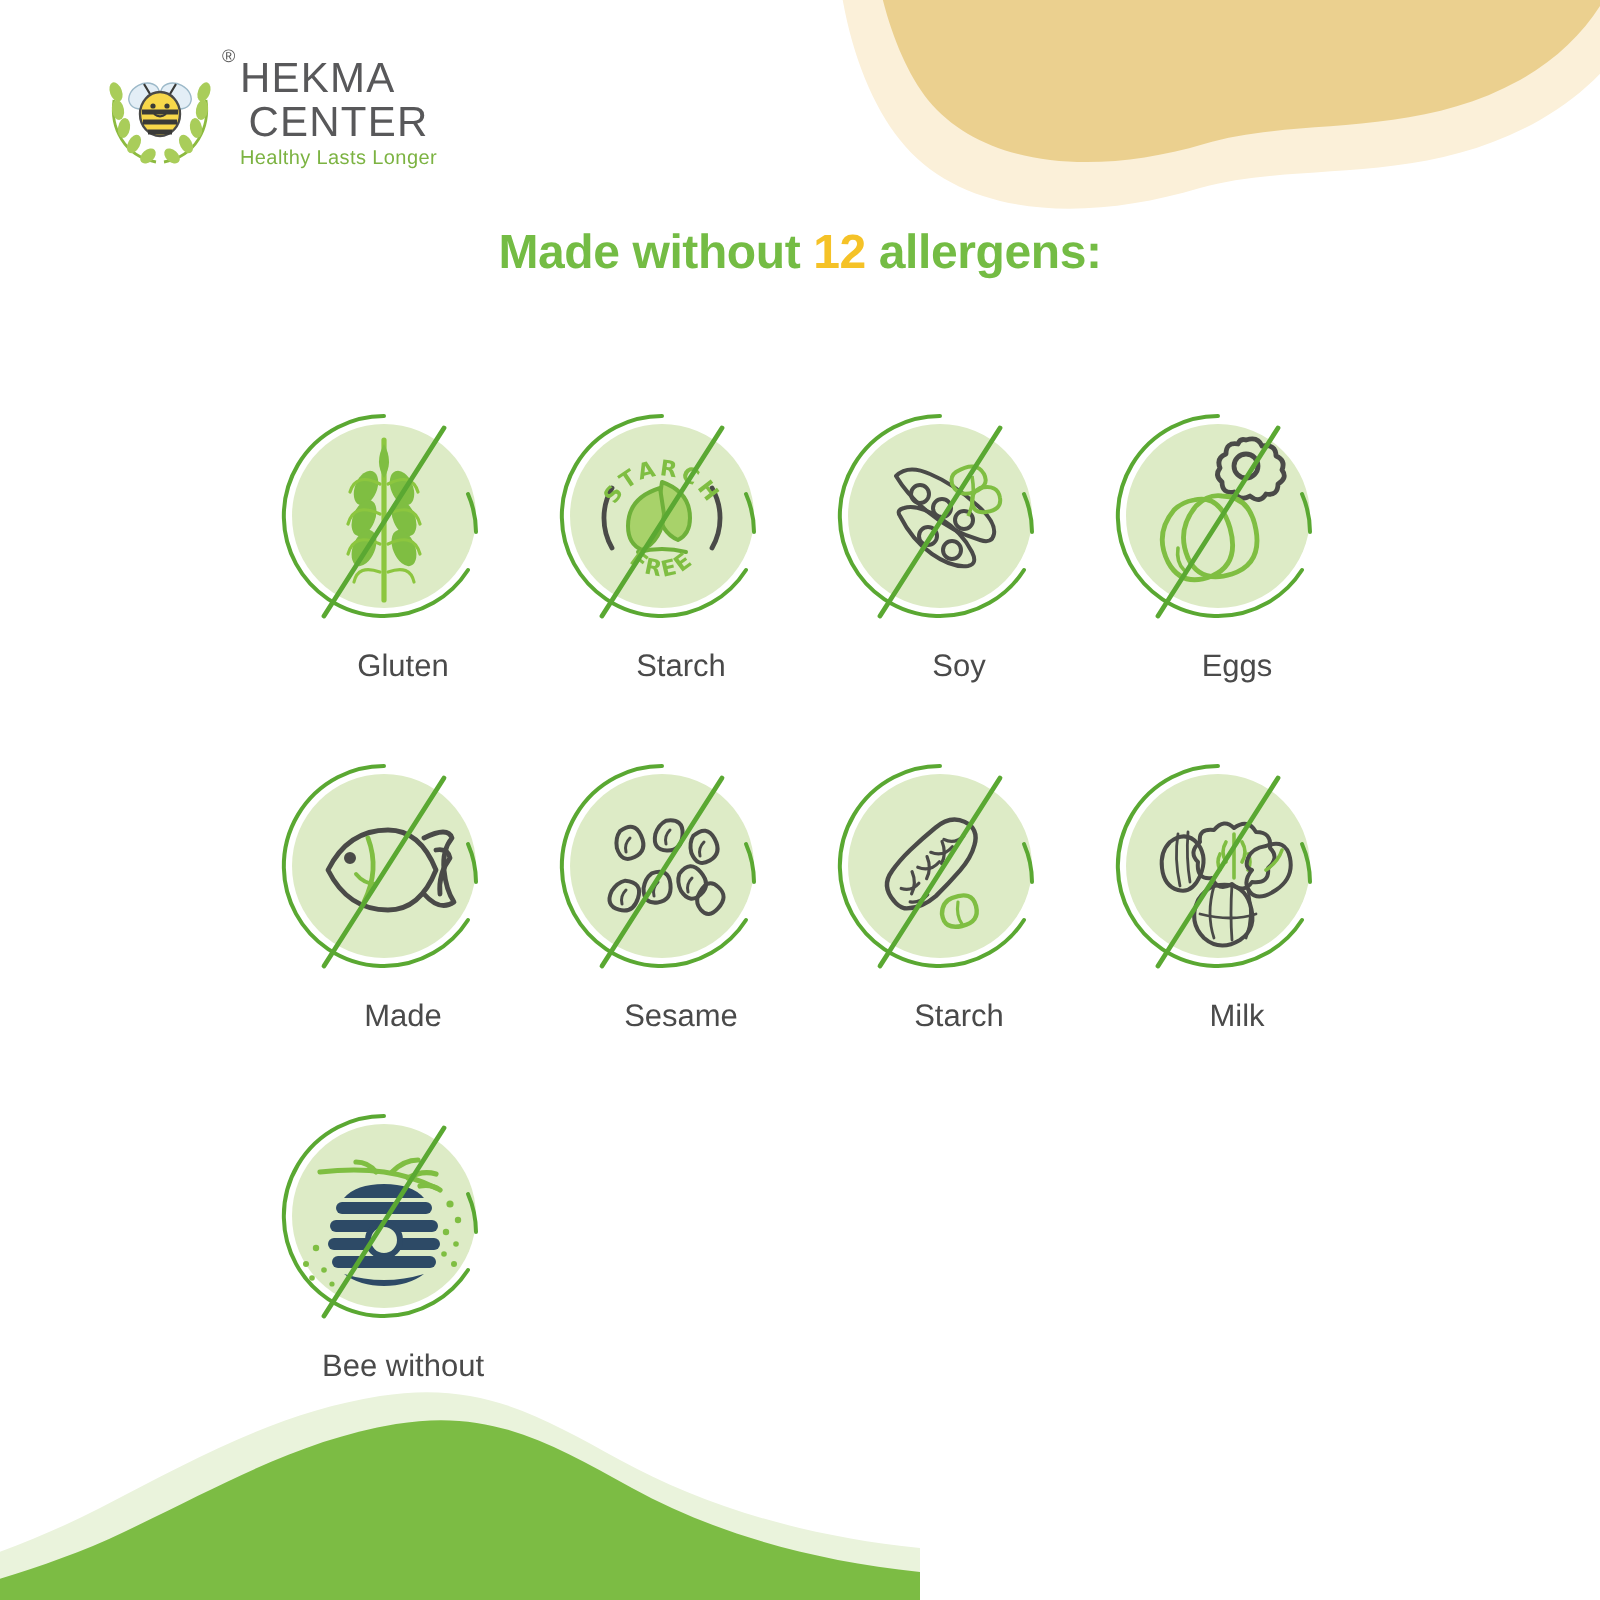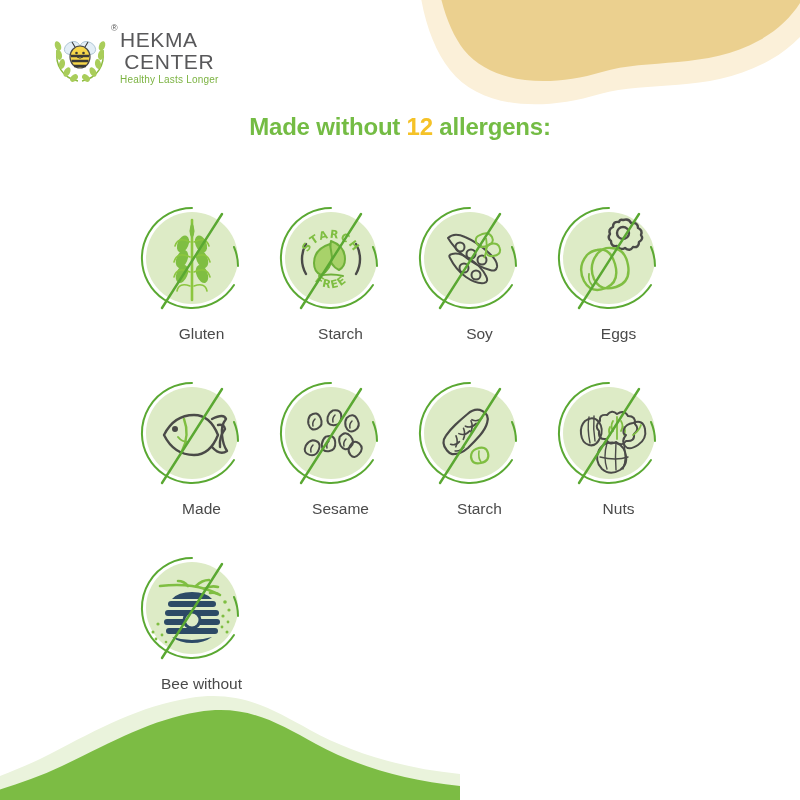--- a/index.html
+++ b/index.html
@@ -341,21 +341,21 @@
             <g stroke-width="1.4">
               <path d="M62 72 q-4 14 0 26"></path>
                 <path d="M71 71 q-1 15 0 28"></path>
               <path d="M79 74 q3 13 -1 24"></path>
               <path d="M55 86 q16 4 28 0"></path>
             </g>
           </g>
           <path d="M34 112 L94 18" stroke="#5aa832" stroke-width="2.4" stroke-linecap="round"></path>
         </svg>
       </div>
-      <div class="cell-label">Nuts</div>
+      <div class="cell-label">Milk</div>
     </div>
 
     <div class="cell">
       <div class="badge">
         <svg viewBox="0 0 128 128" width="128" height="128">
           <circle cx="64" cy="62" r="46" fill="#ddebc6"></circle>
           <path d="M64 12 a50 50 0 1 0 42 77" fill="none" stroke="#5aa832" stroke-width="2" stroke-linecap="round"></path>
           <path d="M110 70 a48 48 0 0 0 -4 -19" fill="none" stroke="#5aa832" stroke-width="2" stroke-linecap="round"></path>
           <g>
             <g stroke="#7fbe42" stroke-width="2.6" fill="none" stroke-linecap="round" stroke-linejoin="round">

